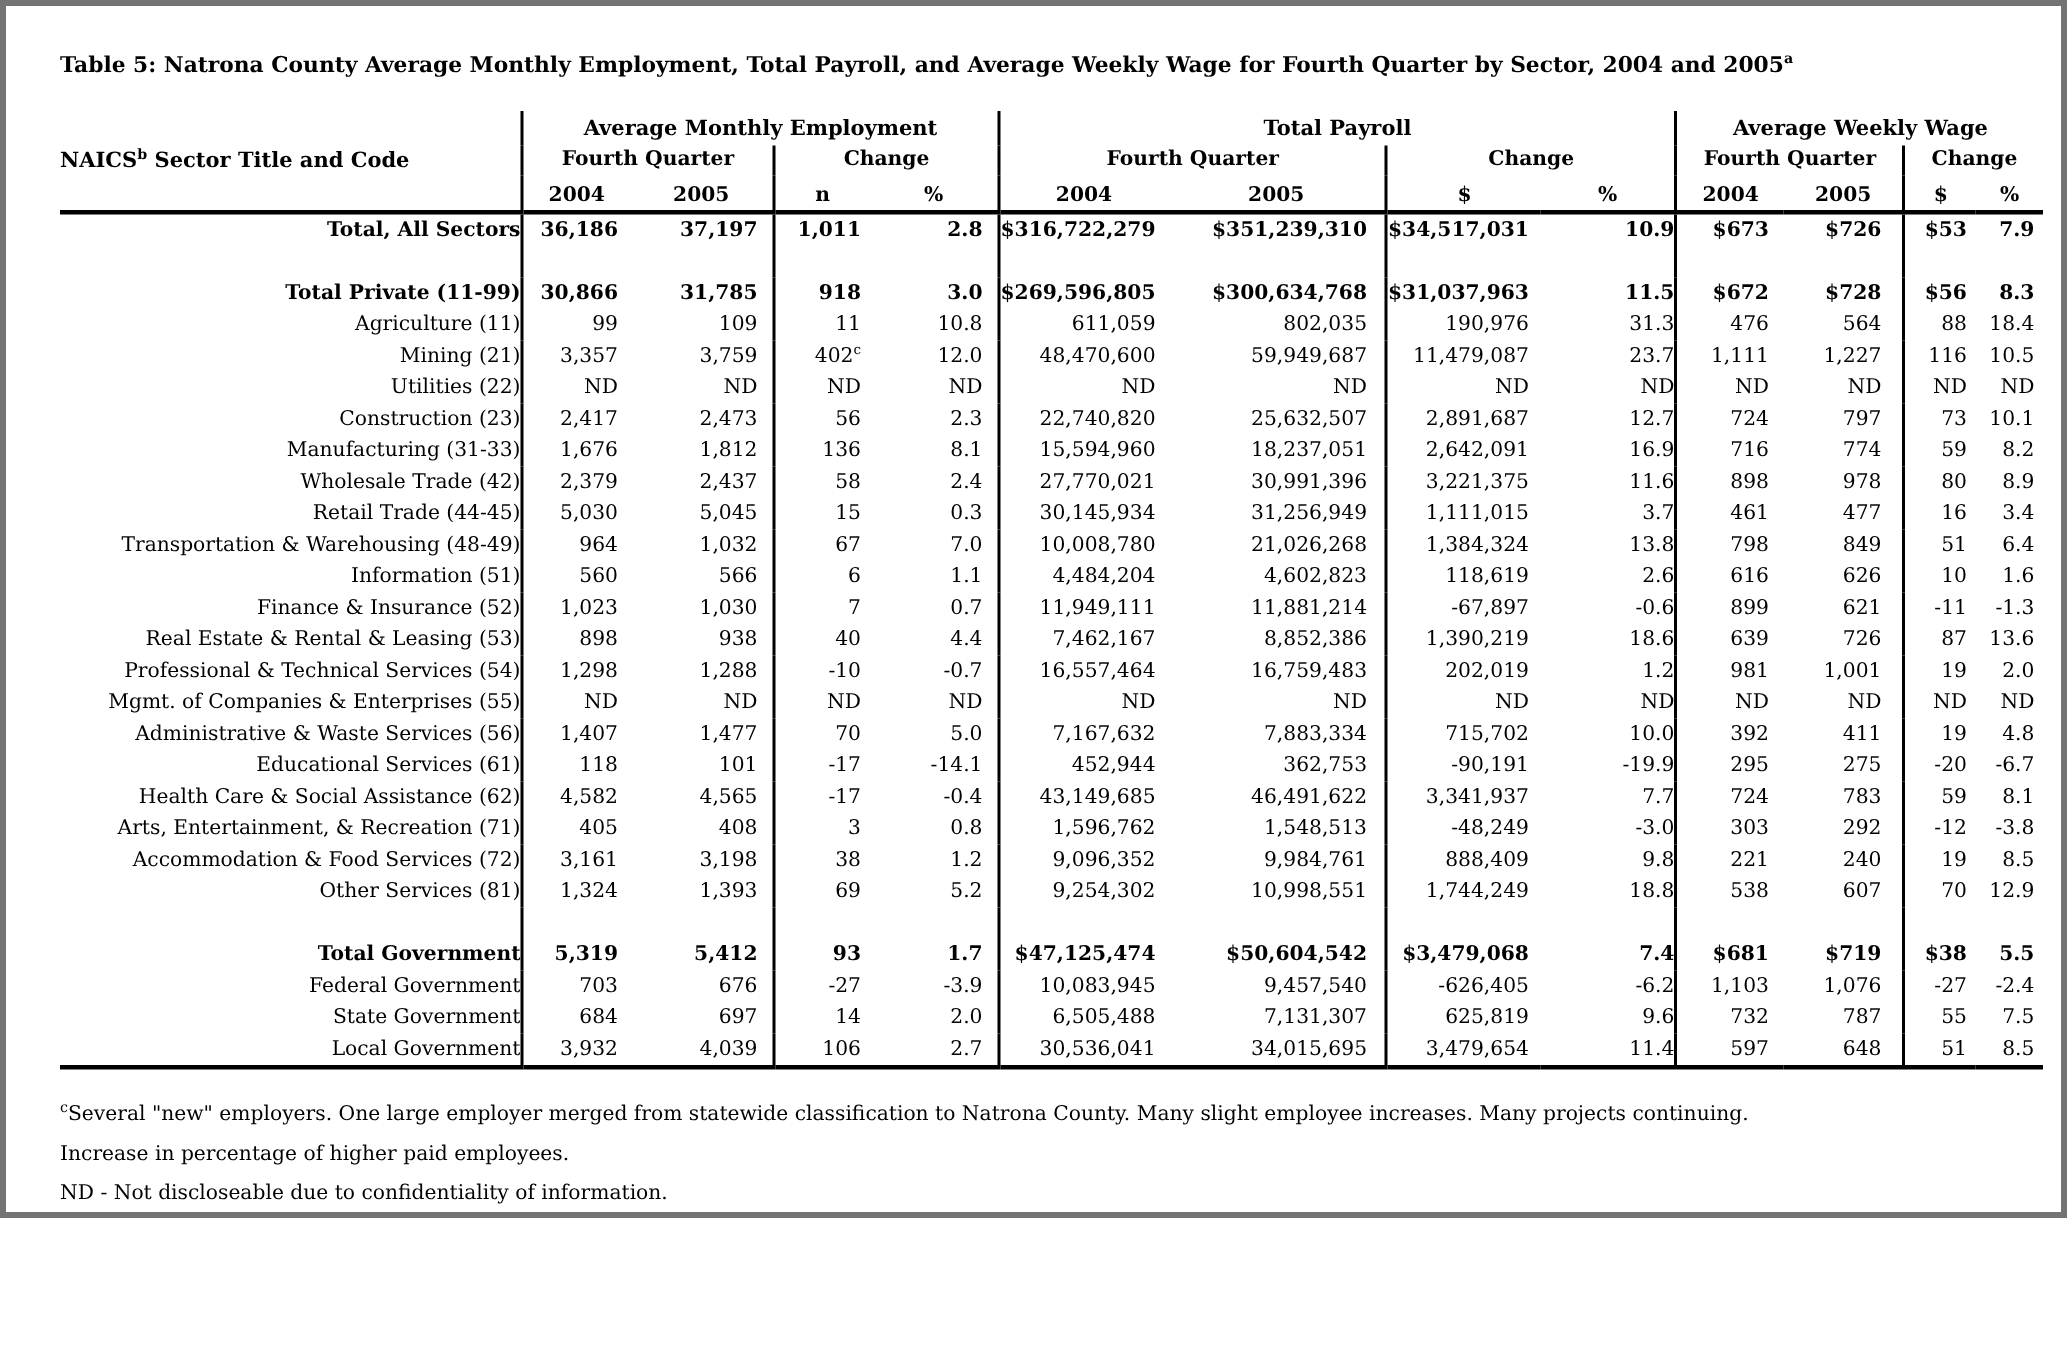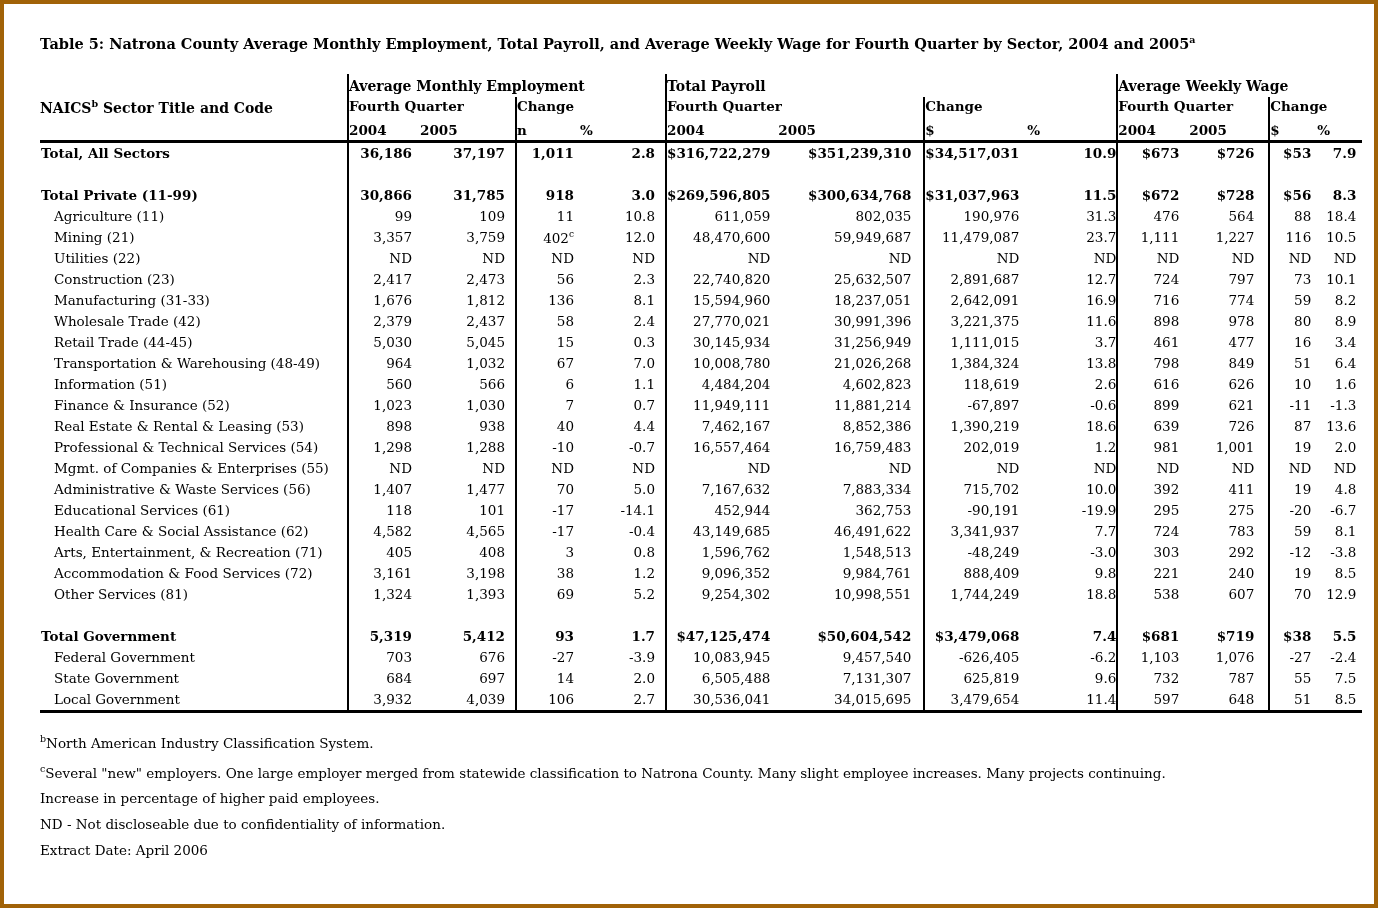--- a/index.html
+++ b/index.html
@@ -1,21 +1,21 @@
 <!DOCTYPE html>
 <html><head>
 <meta charset="utf-8">
 <style>
   html, body { margin:0; padding:0; background:#fff; }
   .page {
     position:relative;
-    width:1378px; height:908px;
+    width:1378px; height:812px;
     box-sizing:border-box;
     background:#fff;
-    border:4px solid #a16207;
+    border:4px solid #737373;
     font-family:"DejaVu Serif", serif;
     color:#000;
     overflow:hidden;
   }
   .title {
     position:absolute; left:36px; top:30px;
     font-size:14.5px; font-weight:bold; white-space:nowrap;
   }
   .title sup, .naics sup { font-size:9.5px; }
   table.data {
@@ -25,30 +25,30 @@
   table.data th, table.data td {
     padding:0; font-size:13.5px; line-height:1;
     white-space:nowrap; overflow:hidden;
   }
   
   col.c-sector{width:308px} col.c-e04{width:72px} col.c-e05{width:96px}
   col.c-n{width:64px} col.c-ep{width:86px}
   col.c-p04{width:112px} col.c-p05{width:146px} col.c-pd{width:96px} col.c-pp{width:90px}
   col.c-w04{width:72px} col.c-w05{width:80px} col.c-wd{width:48px} col.c-wp{width:45px}
   
-  thead th { font-weight:bold; text-align:left; }
+  thead th { font-weight:bold; text-align:center; }
   tr.r-group th { height:23px; vertical-align:middle; font-size:14px; }
   tr.r-sub th   { height:20px; vertical-align:middle; }
   tr.r-cols th  { height:20px; vertical-align:bottom; padding-bottom:3px; border-bottom:3px solid #000; }
   th.naics { text-align:left; vertical-align:bottom; padding-bottom:3px; border-bottom:3px solid #000; font-size:13.5px; }
   
   .bl { border-left:2px solid #000; }
   
   tbody td { height:21px; vertical-align:middle; }
-  tbody td.sector { text-align:left; padding-left:1px; }
+  tbody td.sector { text-align:right; padding-left:1px; }
   tbody td.ind { padding-left:14px; }
   tbody td.num { text-align:right; }
   .b { font-weight:bold; }
   tbody td sup { font-size:9px; }
   tr.last td { border-bottom:3px solid #000; }
   
   tbody td:nth-child(2){padding-right:8px}
   tbody td:nth-child(3){padding-right:10px}
   tbody td:nth-child(4){padding-right:6px}
   tbody td:nth-child(5){padding-right:10px}
@@ -524,20 +524,19 @@
           <td class="num">11.4</td>
           <td class="num bl">597</td>
           <td class="num">648</td>
           <td class="num bl">51</td>
           <td class="num">8.5</td>
         </tr>
       </tbody>
   </table>
 
   <div class="footnotes">
-      <div class="fn"><sup>b</sup>North American Industry Classification System.</div>
       <div class="fn"><sup>c</sup>Several "new" employers. One large employer merged from statewide classification to Natrona County. Many slight employee increases. Many projects continuing.</div>
       <div class="fn">Increase in percentage of higher paid employees.</div>
       <div class="fn">ND - Not discloseable due to confidentiality of information.</div>
       <div class="fn">Extract Date: April 2006</div>
     </div>
 
 </div>
 
 </body></html>

